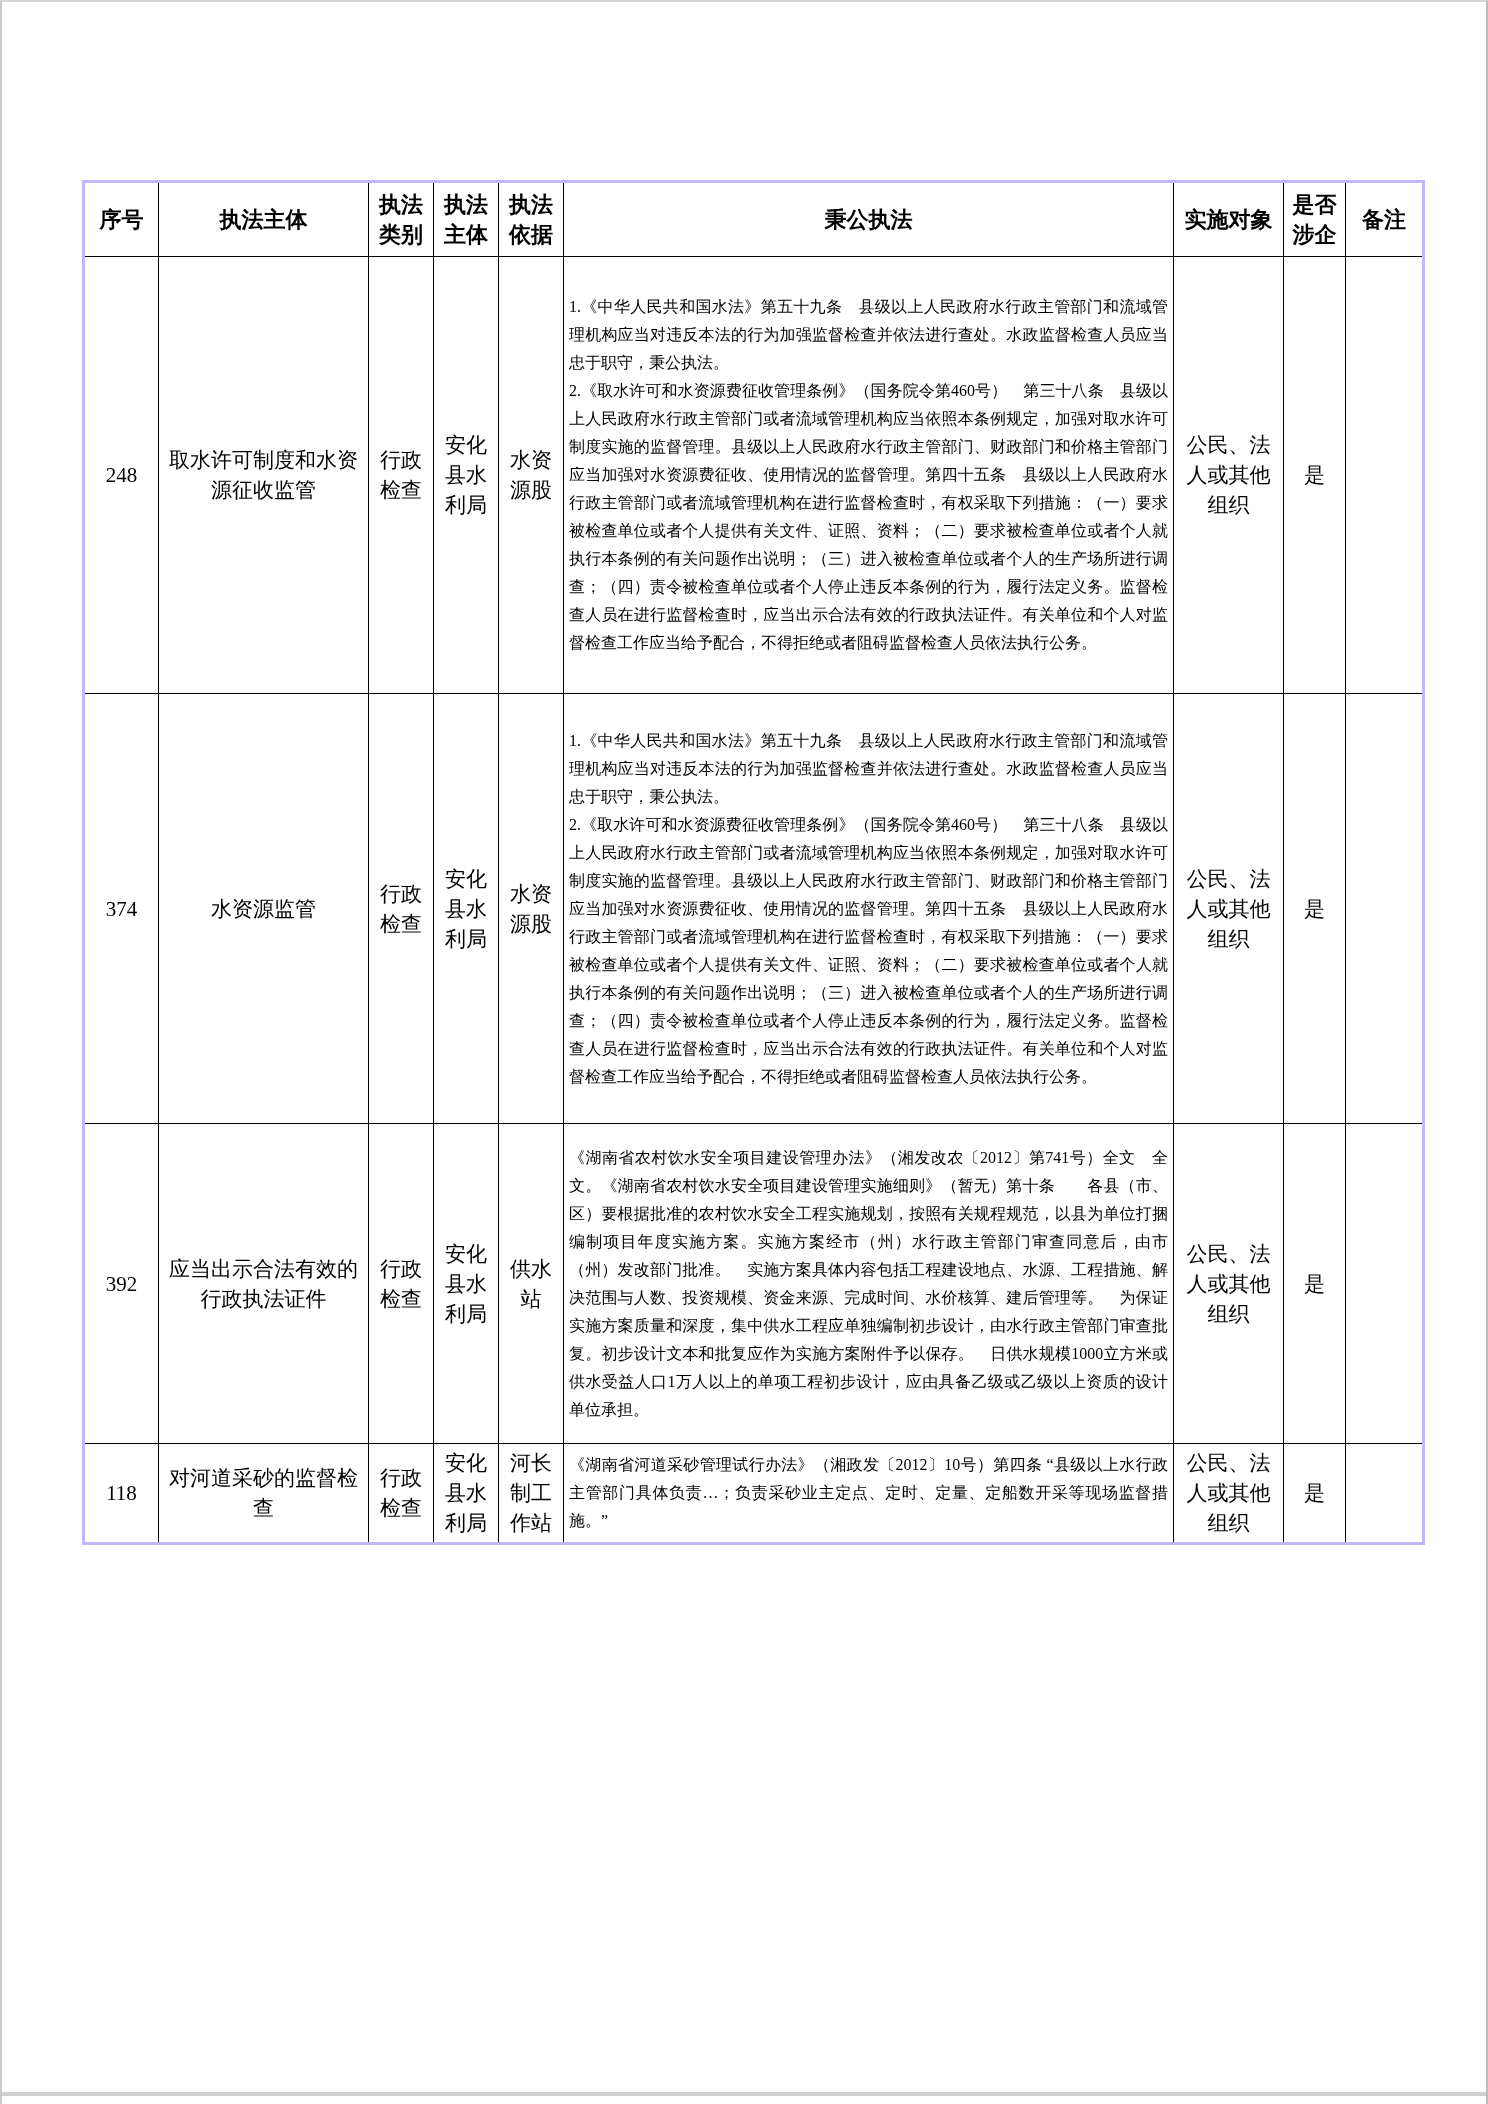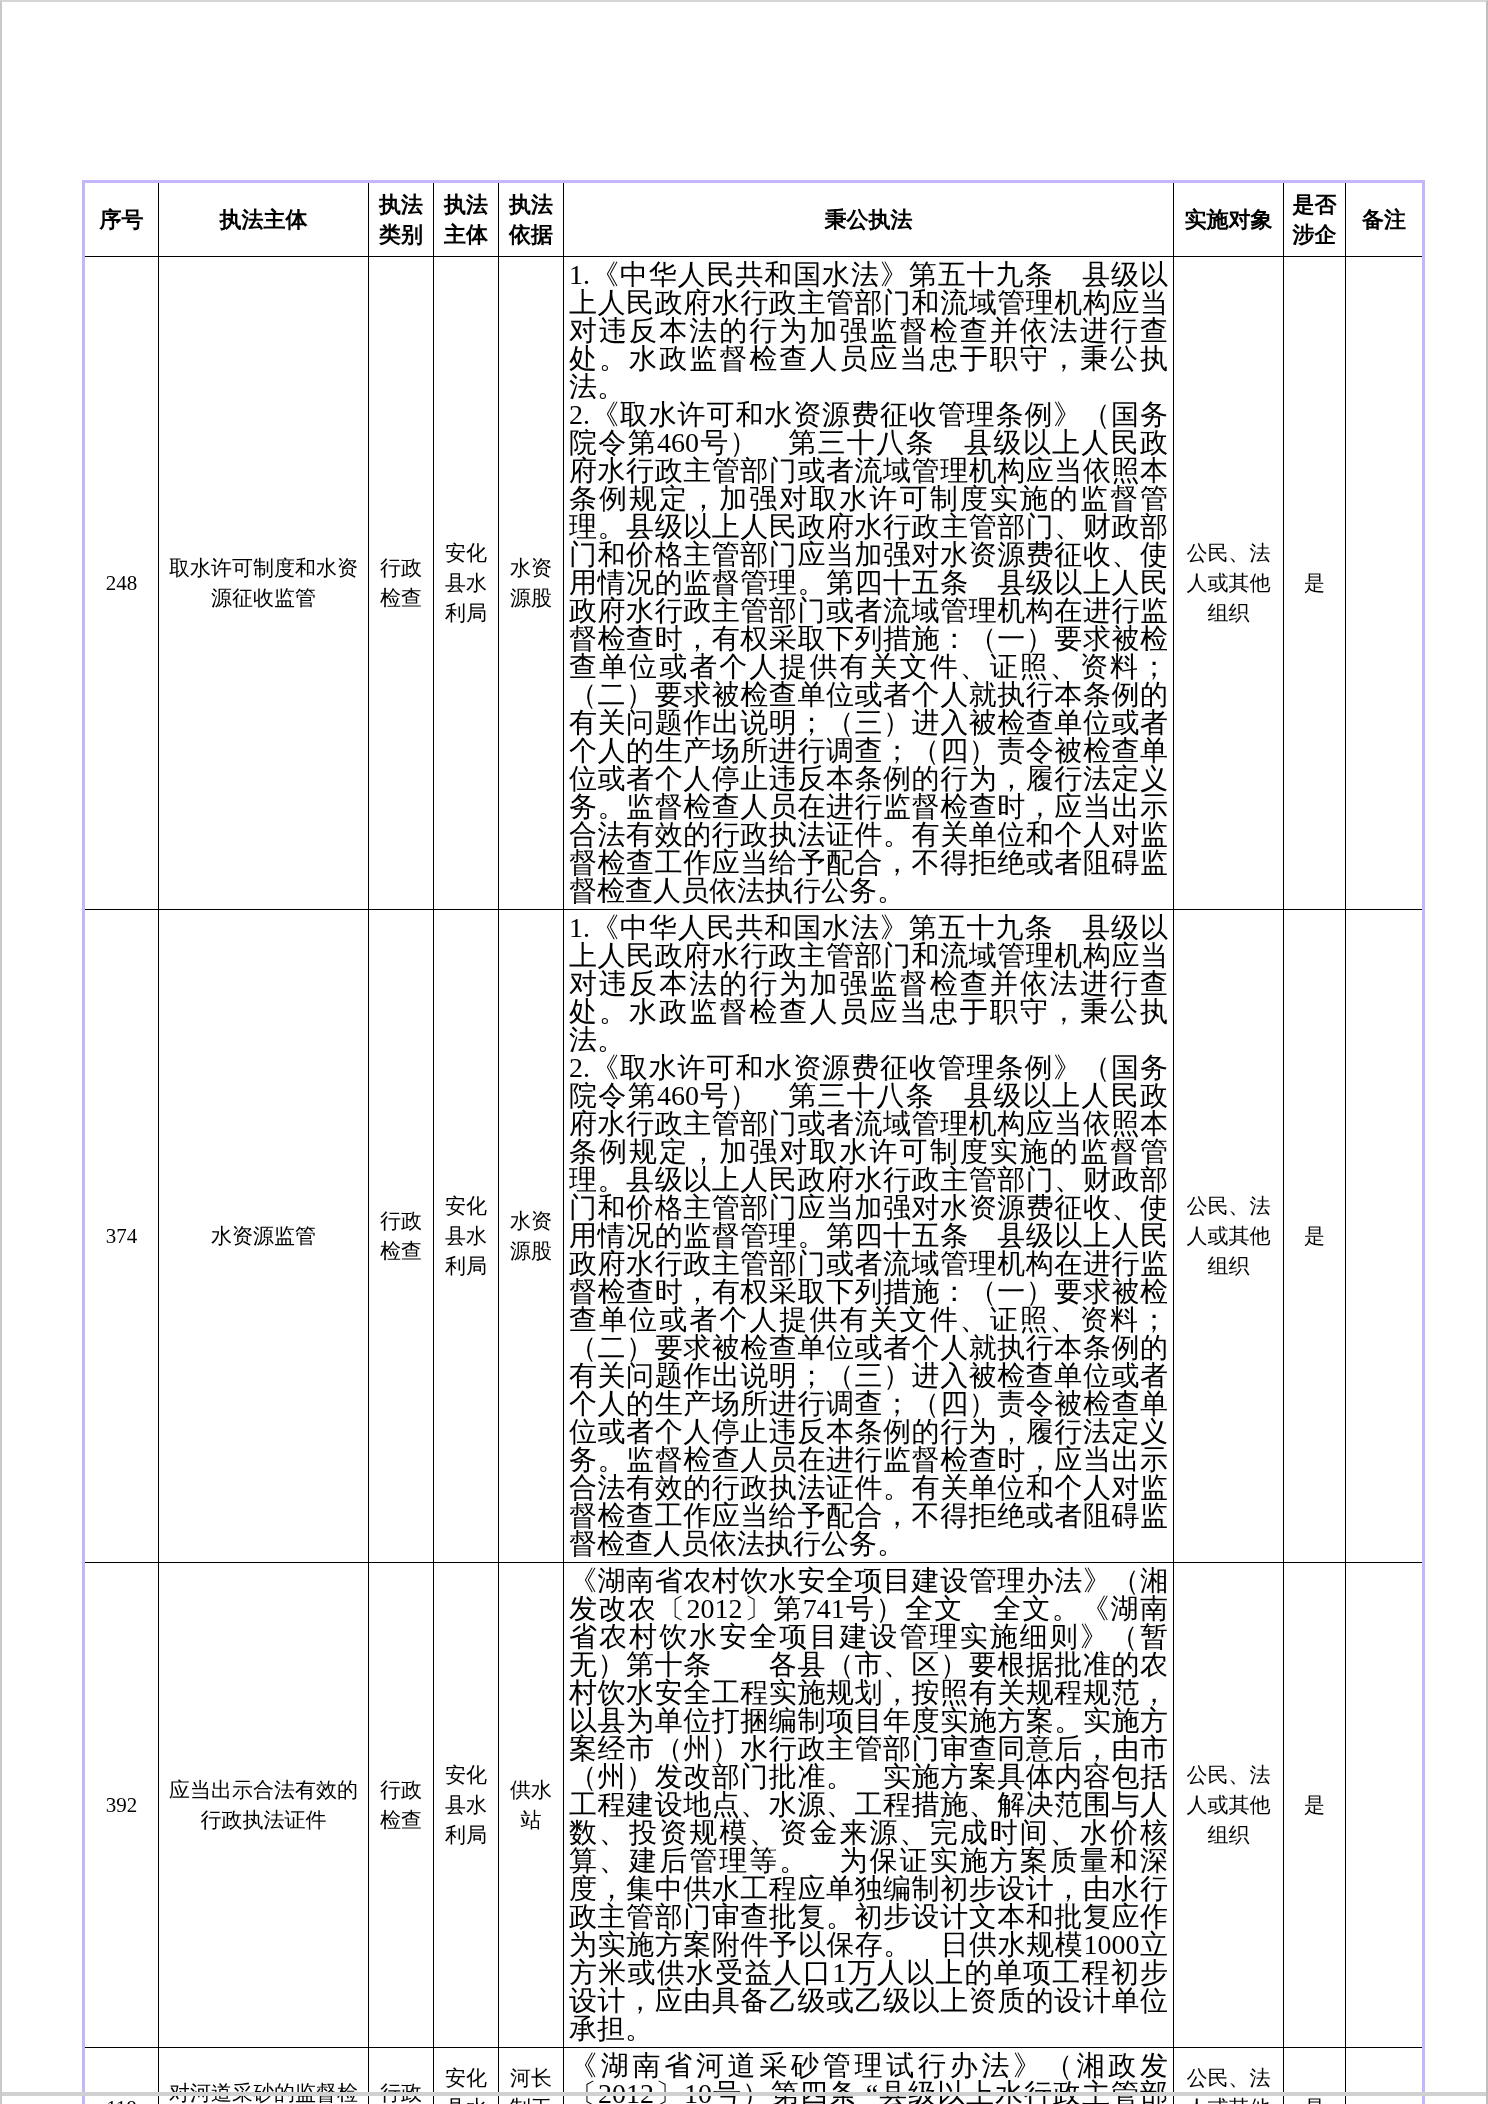--- a/index.html
+++ b/index.html
@@ -49,21 +49,21 @@
     line-height: 30px;
     padding: 2px 4px;
   }
   td.c-center {
     text-align: center;
     font-size: 21px;
     line-height: 30px;
   }
   td.c-basis {
     text-align: justify;
-    font-size: 28px;
+    font-size: 16px;
     line-height: 28px;
     white-space: pre-wrap;
     padding: 8px 12px;
   }
   tr.r-header { height: 75px; }
   tr.r-211 { height: 437px; }
   tr.r-212 { height: 430px; }
   tr.r-213 { height: 320px; }
   tr.r-214 { height: 98px; }
 </style>

